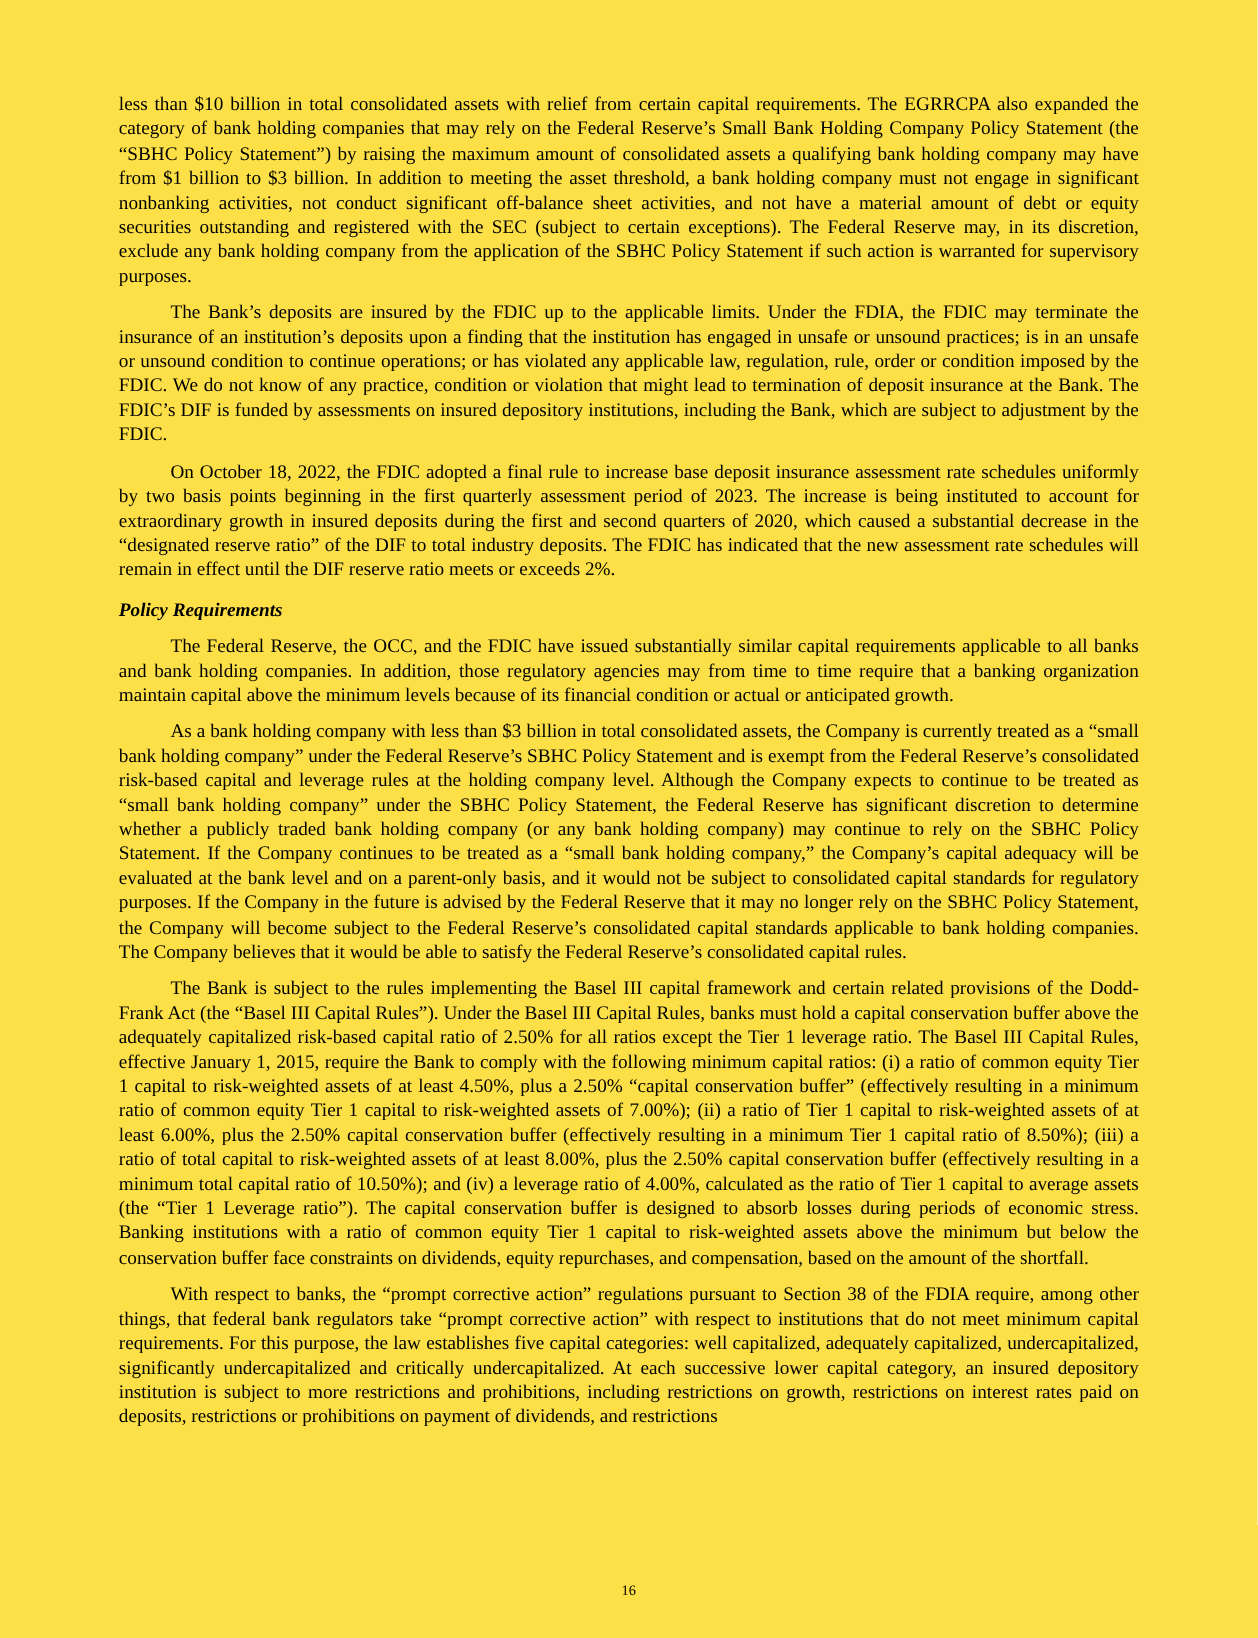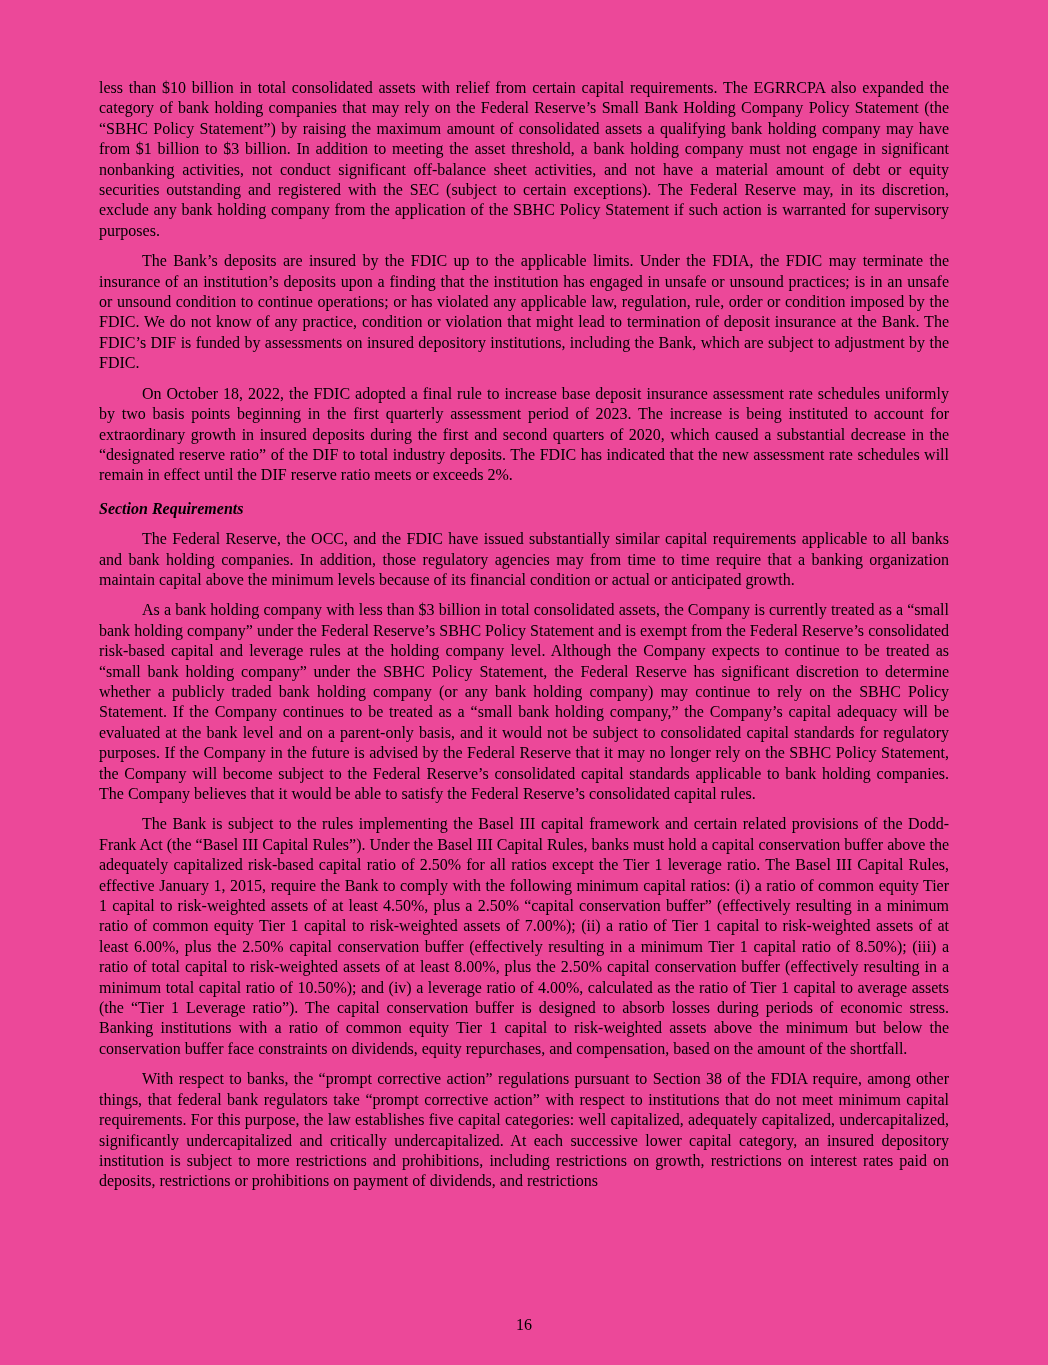--- a/index.html
+++ b/index.html
@@ -4,21 +4,21 @@
 <style>
   html, body {
     margin: 0;
     padding: 0;
     background: #ffffff;
   }
   .page {
     position: relative;
     width: 1048px;
     height: 1365px;
-    background: #ec4899;
+    background: #fde047;
     font-family: "Liberation Serif", serif;
     font-size: 16px;
     line-height: 20.4px;
     color: #000000;
     overflow: hidden;
   }
   .content {
     position: absolute;
     top: 78px;
     left: 99px;
@@ -38,37 +38,37 @@
     font-style: italic;
     margin: 13px 0 10px 0;
     line-height: 20.4px;
   }
   .page-number {
     position: absolute;
     bottom: 30px;
     left: 0;
     width: 100%;
     text-align: center;
-    font-size: 16px;
+    font-size: 12px;
   }
 </style>
 </head>
 <body>
 
 <div class="page">
   <div class="content">
 
     <p class="body-para no-indent">less than $10 billion in total consolidated assets with relief from certain capital requirements. The EGRRCPA also expanded the category of bank holding companies that may rely on the Federal Reserve’s Small Bank Holding Company Policy Statement (the “SBHC Policy Statement”) by raising the maximum amount of consolidated assets a qualifying bank holding company may have from $1 billion to $3 billion. In addition to meeting the asset threshold, a bank holding company must not engage in significant nonbanking activities, not conduct significant off-balance sheet activities, and not have a material amount of debt or equity securities outstanding and registered with the SEC (subject to certain exceptions). The Federal Reserve may, in its discretion, exclude any bank holding company from the application of the SBHC Policy Statement if such action is warranted for supervisory purposes.</p>
 
 
     <p class="body-para">The Bank’s deposits are insured by the FDIC up to the applicable limits. Under the FDIA, the FDIC may terminate the insurance of an institution’s deposits upon a finding that the institution has engaged in unsafe or unsound practices; is in an unsafe or unsound condition to continue operations; or has violated any applicable law, regulation, rule, order or condition imposed by the FDIC. We do not know of any practice, condition or violation that might lead to termination of deposit insurance at the Bank. The FDIC’s DIF is funded by assessments on insured depository institutions, including the Bank, which are subject to adjustment by the FDIC.</p>
 
     <p class="body-para">On October 18, 2022, the FDIC adopted a final rule to increase base deposit insurance assessment rate schedules uniformly by two basis points beginning in the first quarterly assessment period of 2023. The increase is being instituted to account for extraordinary growth in insured deposits during the first and second quarters of 2020, which caused a substantial decrease in the “designated reserve ratio” of the DIF to total industry deposits. The FDIC has indicated that the new assessment rate schedules will remain in effect until the DIF reserve ratio meets or exceeds 2%.</p>
 
-    <h3 class="section-heading">Section Requirements</h3>
+    <h3 class="section-heading">Policy Requirements</h3>
 
     <p class="body-para">The Federal Reserve, the OCC, and the FDIC have issued substantially similar capital requirements applicable to all banks and bank holding companies. In addition, those regulatory agencies may from time to time require that a banking organization maintain capital above the minimum levels because of its financial condition or actual or anticipated growth.</p>
 
     <p class="body-para">As a bank holding company with less than $3 billion in total consolidated assets, the Company is currently treated as a “small bank holding company” under the Federal Reserve’s SBHC Policy Statement and is exempt from the Federal Reserve’s consolidated risk-based capital and leverage rules at the holding company level. Although the Company expects to continue to be treated as “small bank holding company” under the SBHC Policy Statement, the Federal Reserve has significant discretion to determine whether a publicly traded bank holding company (or any bank holding company) may continue to rely on the SBHC Policy Statement. If the Company continues to be treated as a “small bank holding company,” the Company’s capital adequacy will be evaluated at the bank level and on a parent-only basis, and it would not be subject to consolidated capital standards for regulatory purposes. If the Company in the future is advised by the Federal Reserve that it may no longer rely on the SBHC Policy Statement, the Company will become subject to the Federal Reserve’s consolidated capital standards applicable to bank holding companies. The Company believes that it would be able to satisfy the Federal Reserve’s consolidated capital rules.</p>
 
     <p class="body-para">The Bank is subject to the rules implementing the Basel III capital framework and certain related provisions of the Dodd-Frank Act (the “Basel III Capital Rules”). Under the Basel III Capital Rules, banks must hold a capital conservation buffer above the adequately capitalized risk-based capital ratio of 2.50% for all ratios except the Tier 1 leverage ratio. The Basel III Capital Rules, effective January 1, 2015, require the Bank to comply with the following minimum capital ratios: (i) a ratio of common equity Tier 1 capital to risk-weighted assets of at least 4.50%, plus a 2.50% “capital conservation buffer” (effectively resulting in a minimum ratio of common equity Tier 1 capital to risk-weighted assets of 7.00%); (ii) a ratio of Tier 1 capital to risk-weighted assets of at least 6.00%, plus the 2.50% capital conservation buffer (effectively resulting in a minimum Tier 1 capital ratio of 8.50%); (iii) a ratio of total capital to risk-weighted assets of at least 8.00%, plus the 2.50% capital conservation buffer (effectively resulting in a minimum total capital ratio of 10.50%); and (iv) a leverage ratio of 4.00%, calculated as the ratio of Tier 1 capital to average assets (the “Tier 1 Leverage ratio”). The capital conservation buffer is designed to absorb losses during periods of economic stress. Banking institutions with a ratio of common equity Tier 1 capital to risk-weighted assets above the minimum but below the conservation buffer face constraints on dividends, equity repurchases, and compensation, based on the amount of the shortfall.</p>
 
     <p class="body-para">With respect to banks, the “prompt corrective action” regulations pursuant to Section 38 of the FDIA require, among other things, that federal bank regulators take “prompt corrective action” with respect to institutions that do not meet minimum capital requirements. For this purpose, the law establishes five capital categories: well capitalized, adequately capitalized, undercapitalized, significantly undercapitalized and critically undercapitalized. At each successive lower capital category, an insured depository institution is subject to more restrictions and prohibitions, including restrictions on growth, restrictions on interest rates paid on deposits, restrictions or prohibitions on payment of dividends, and restrictions</p>
 
   </div>

